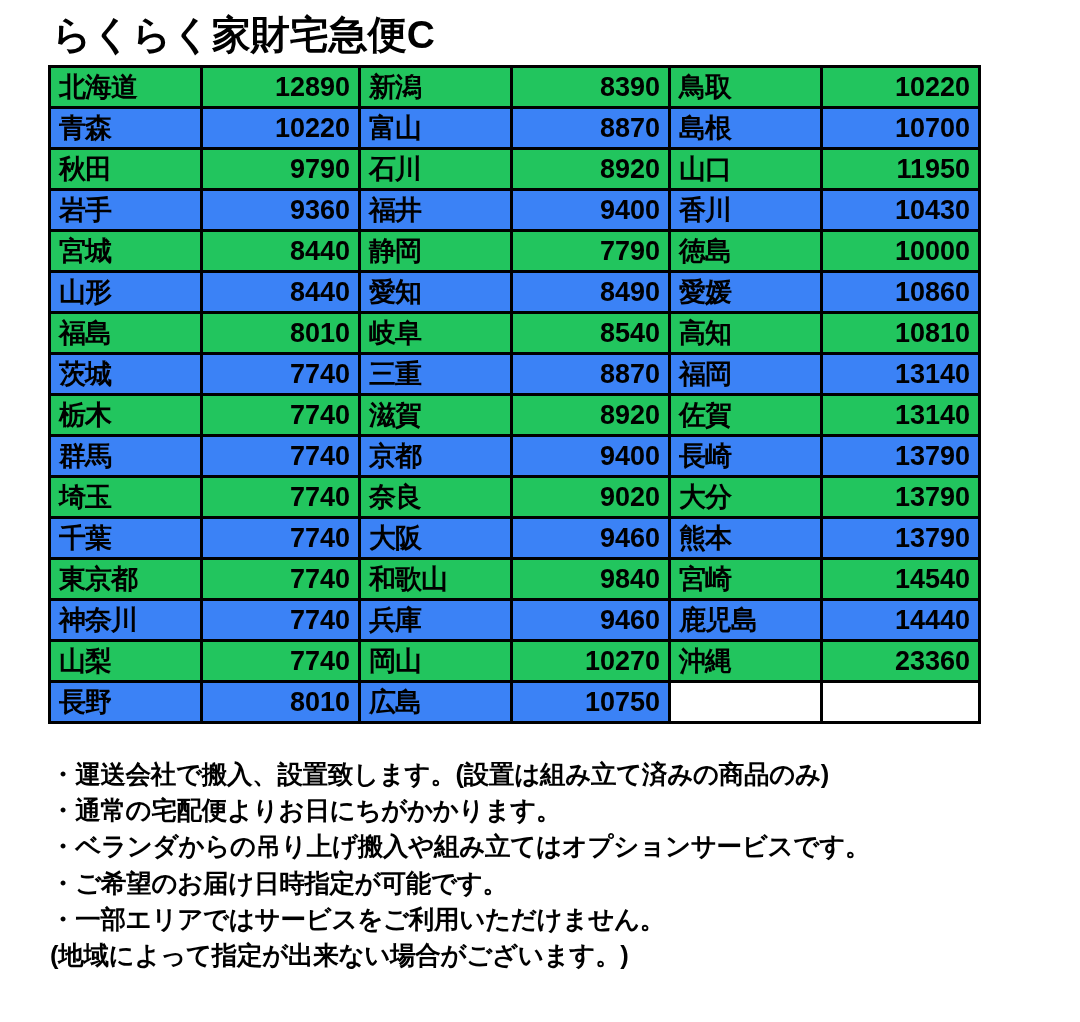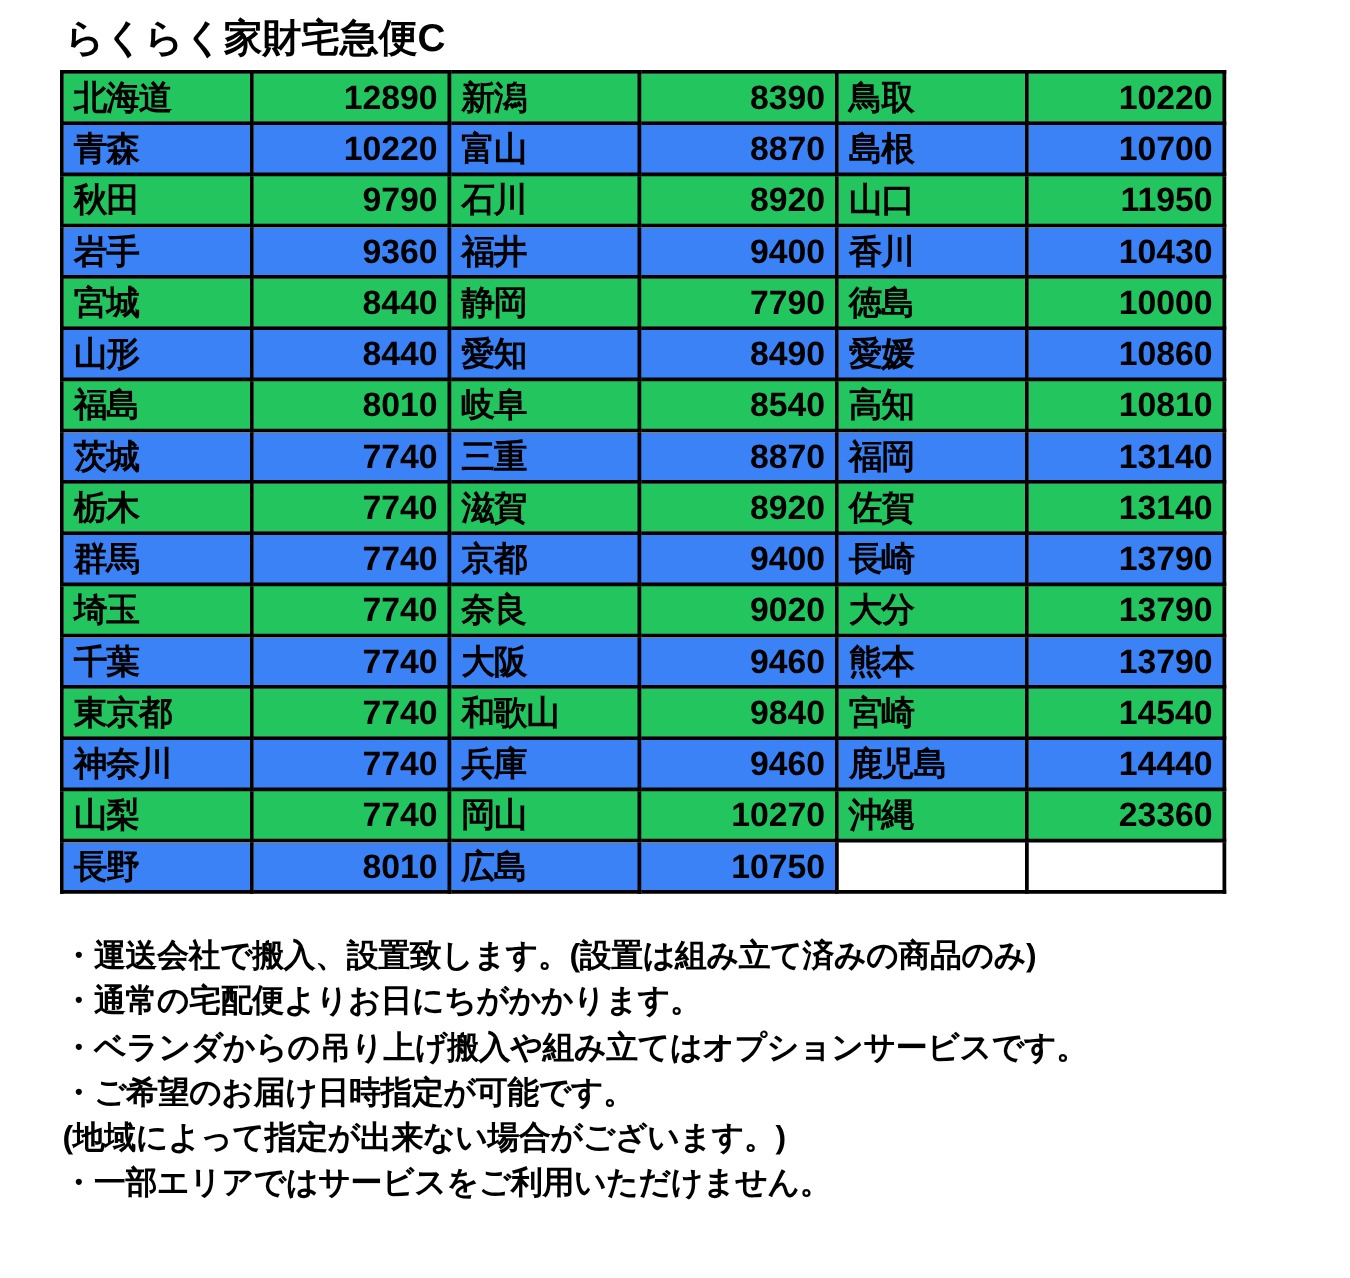--- a/index.html
+++ b/index.html
@@ -15,21 +15,21 @@
     overflow: hidden;
   }
   .page {
     position: relative;
     width: 1080px;
     height: 1022px;
     box-sizing: border-box;
     padding: 8px 0 0 0;
   }
   .title {
-    font-size: 31px;
+    font-size: 39px;
     font-weight: bold;
     line-height: 1.1;
     margin: 6px 12px 8px 52px;
     letter-spacing: 0px;
   }
   table.rate-table {
     border-collapse: collapse;
     margin-left: 48px;
     table-layout: fixed;
     width: 928px;
@@ -213,17 +213,17 @@
           <td class="val empty"></td>
         </tr>
       </tbody>
   </table>
 
   <div class="notes">
       <div>・運送会社で搬入、設置致します。(設置は組み立て済みの商品のみ)</div>
       <div>・通常の宅配便よりお日にちがかかります。</div>
       <div>・ベランダからの吊り上げ搬入や組み立てはオプションサービスです。</div>
       <div>・ご希望のお届け日時指定が可能です。</div>
+      <div>・一部エリアではサービスをご利用いただけません。</div>
       <div>(地域によって指定が出来ない場合がございます。)</div>
-      <div>・一部エリアではサービスをご利用いただけません。</div>
     </div>
 
 </div>
 
 </body></html>

